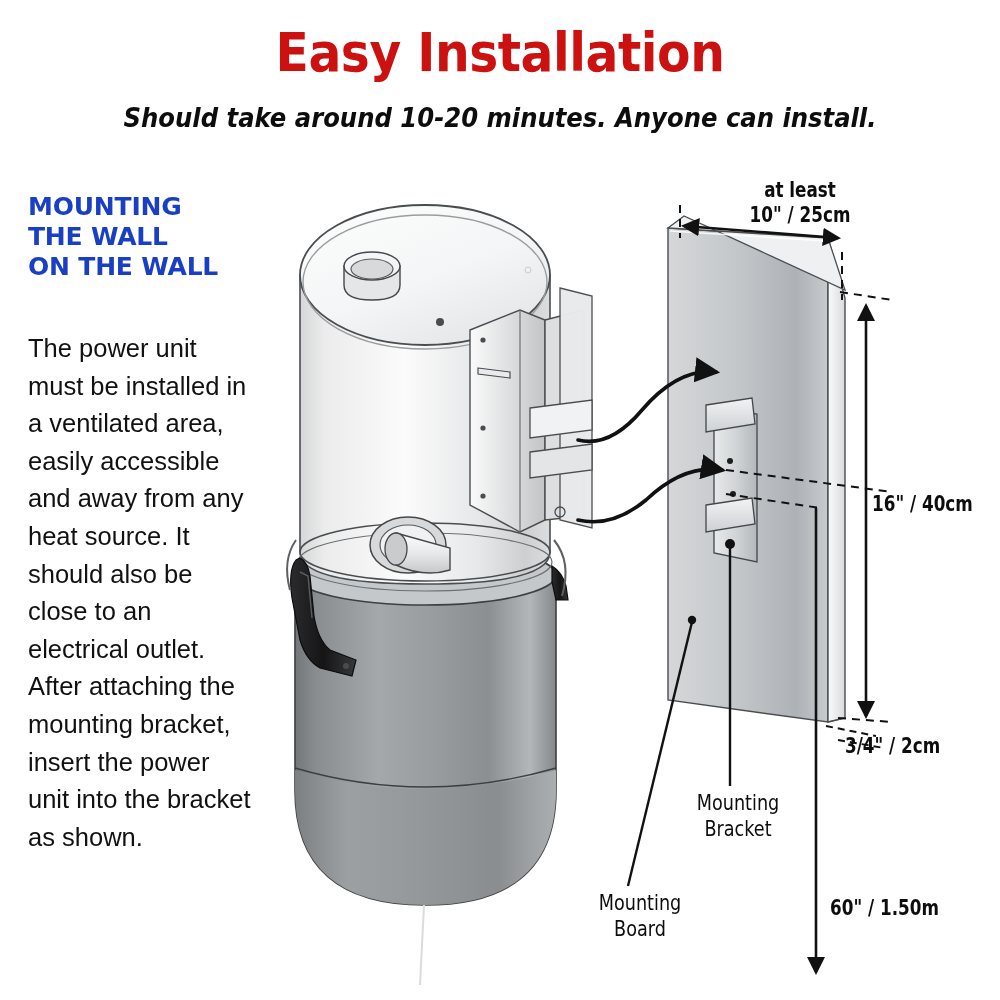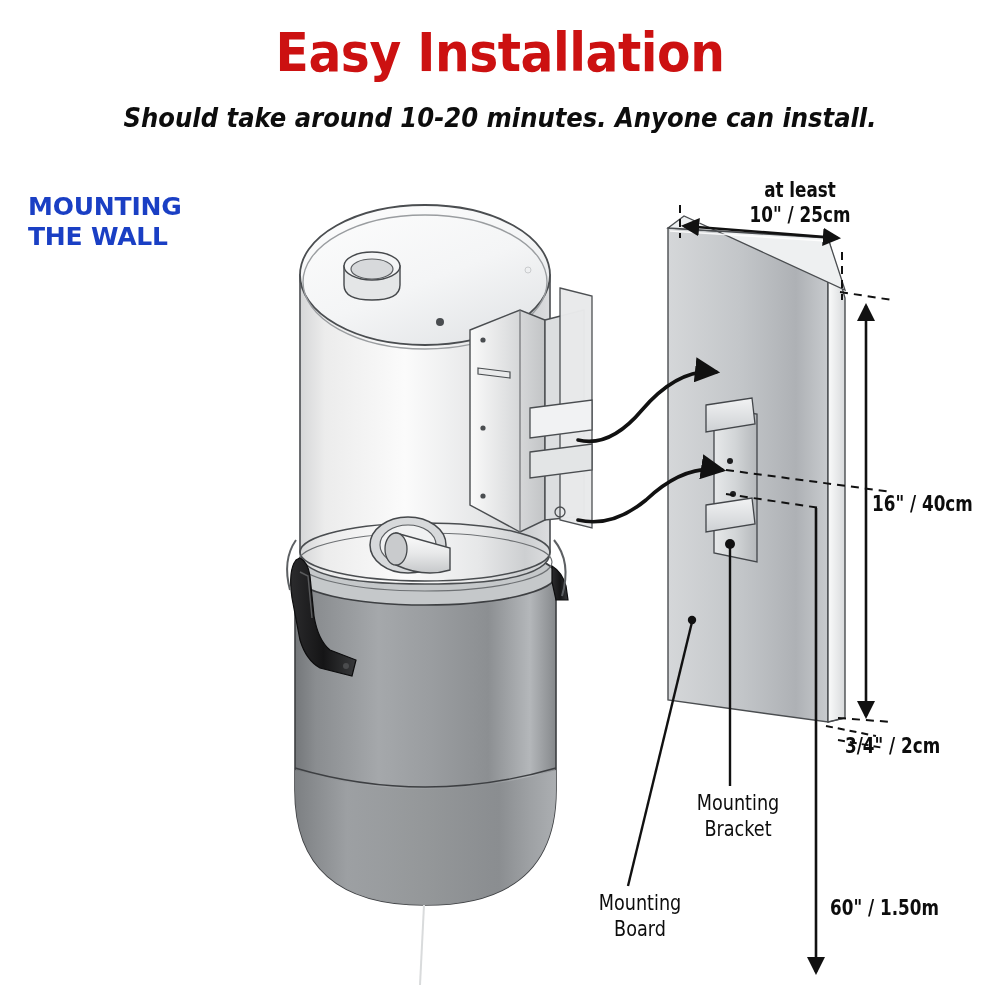--- a/index.html
+++ b/index.html
@@ -123,21 +123,23 @@
 <body>
 
 <div id="page">
 
   <div id="title">Easy Installation</div>
   <div id="subtitle">Should take around 10-20 minutes. Anyone can install.</div>
 
   <div id="side-heading">
     <div>MOUNTING</div>
     <div>THE WALL</div>
+    <div>ON THE WALL</div>
   </div>
+  <div id="side-body">The power unit must be installed in a ventilated area, easily accessible and away from any heat source. It should also be close to an electrical outlet. After attaching the mounting bracket, insert the power unit into the bracket as shown.</div>
 
   <svg id="diagram" viewBox="0 0 1000 1000">
     <defs>
 
       <linearGradient id="gUpper" x1="0" y1="0" x2="1" y2="0">
         <stop offset="0" stop-color="#d6d7d8"></stop>
         <stop offset="0.10" stop-color="#ececec"></stop>
         <stop offset="0.42" stop-color="#fbfbfb"></stop>
         <stop offset="0.72" stop-color="#e6e7e8"></stop>
         <stop offset="0.90" stop-color="#cdcfd1"></stop>

